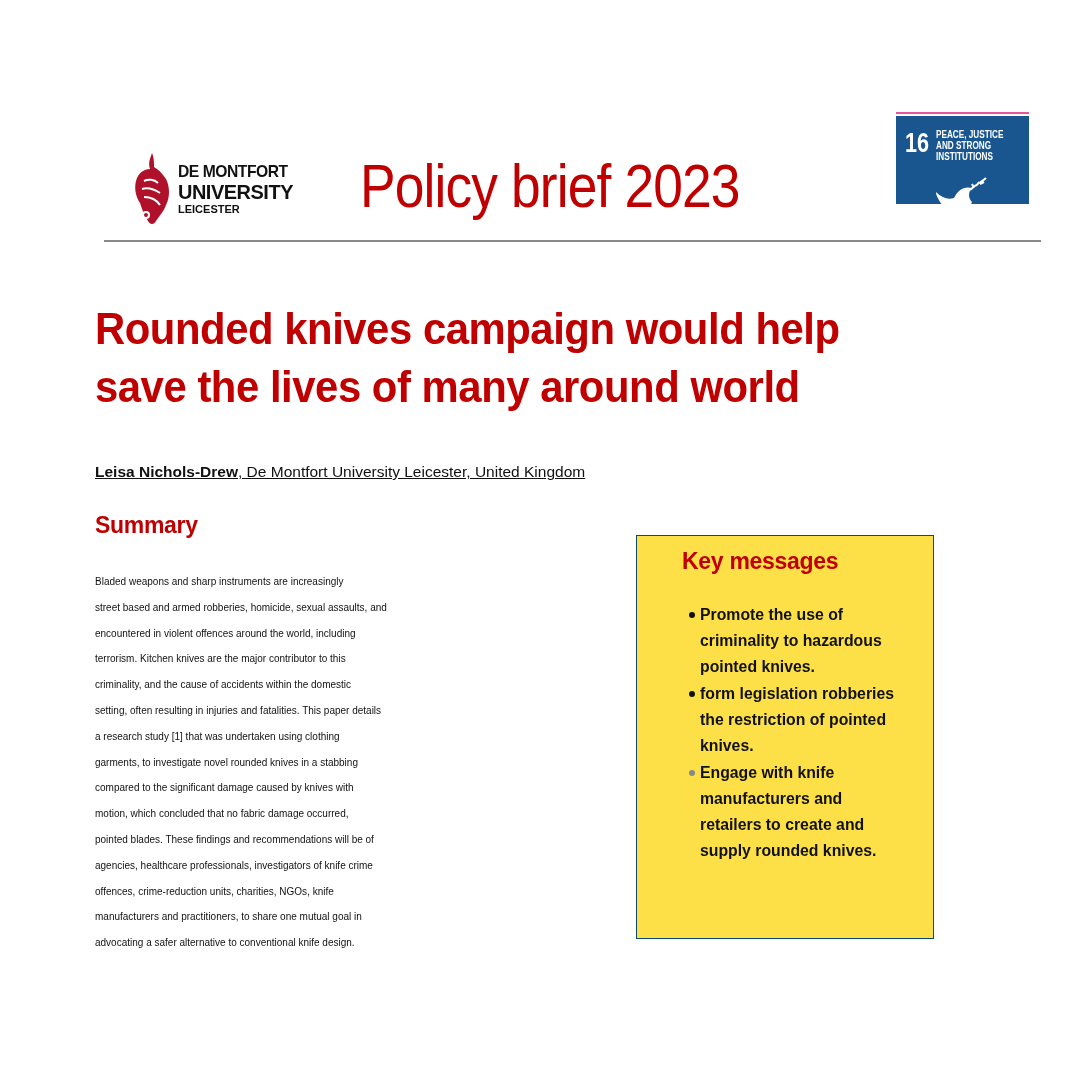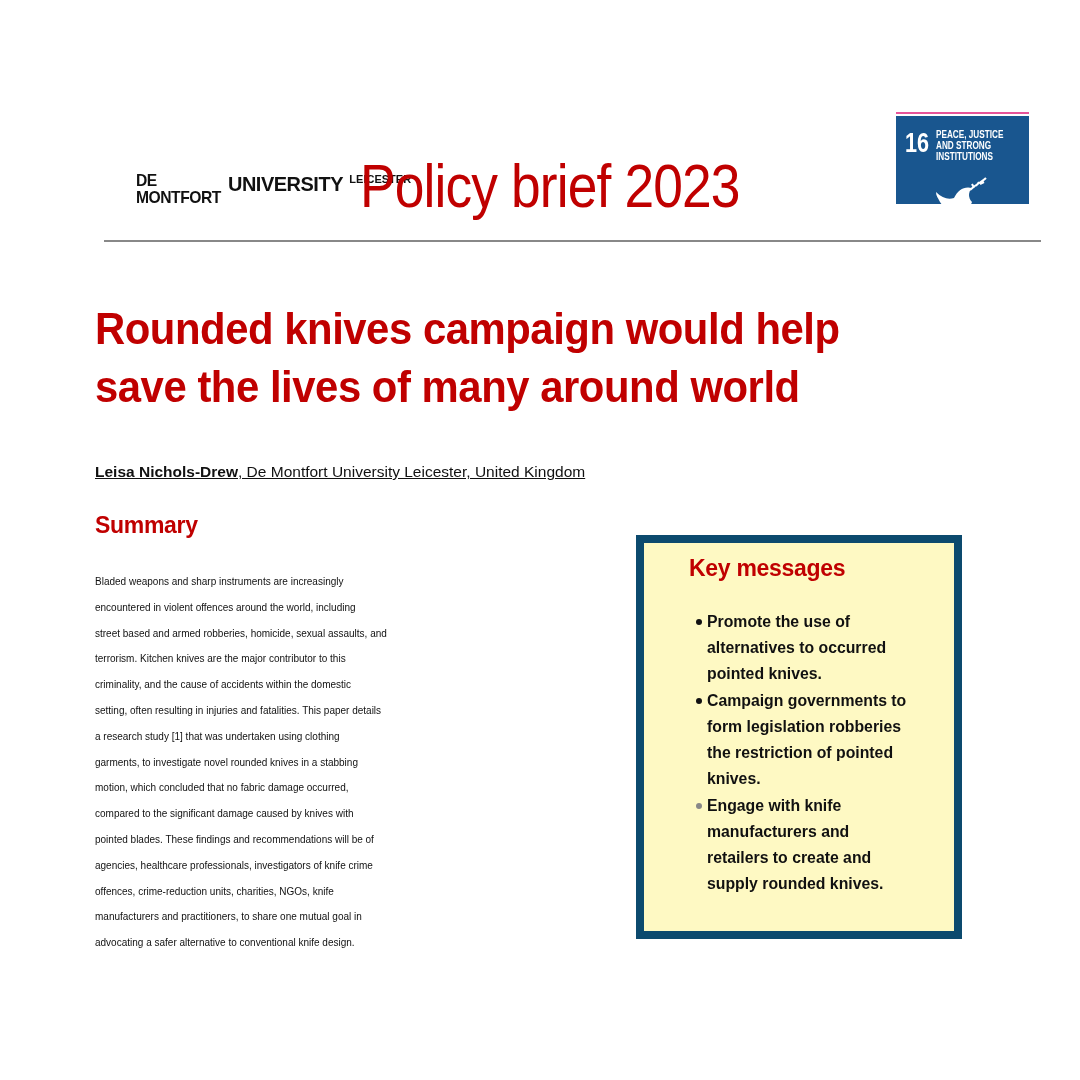--- a/index.html
+++ b/index.html
@@ -1,21 +1,21 @@
 <!DOCTYPE html>
 <html><head>
   <meta charset="utf-8">
   <style>
     * { margin: 0; padding: 0; box-sizing: border-box; }
     html, body { width: 1080px; height: 1080px; background: #ffffff; overflow: hidden; }
     body { position: relative; font-family: "Liberation Sans", sans-serif; color: #111; }
 
     .logo { position: absolute; left: 130px; top: 150px; width: 180px; height: 78px; display: flex; align-items: center; }
     .logo-mark { width: 42px; height: 76px; }
-    .logo-text { margin-left: 6px; display: flex; line-height: 1; }
+    .logo-text { margin-left: 6px; display: flex; flex-direction: column; line-height: 1; }
     .logo-l1, .logo-l2 { font-family: "Liberation Sans", sans-serif; font-weight: 700; color: #111; letter-spacing: -0.5px; }
     .logo-l1 { font-size: 17px; transform: scaleX(0.92); transform-origin: left; }
     .logo-l2 { font-size: 21px; transform: scaleX(0.95); transform-origin: left; margin-top: 1px; }
     .logo-l3 { font-size: 11px; font-weight: 700; margin-top: 2px; color: #111; }
 
     .brief-title { position: absolute; left: 360px; top: 150px; font-family: "Liberation Sans", sans-serif; font-size: 62px; color: #c00000; letter-spacing: -1px; transform: scaleX(0.86); transform-origin: left; white-space: nowrap; }
 
     .sdg { position: absolute; left: 896px; top: 112px; width: 133px; height: 120px; }
     .sdg-pinkline { position: absolute; left: 0; top: 0; width: 133px; height: 2px; background: #e8559a; }
     .sdg-box { position: absolute; left: 0; top: 4px; width: 133px; height: 88px; background: #19568f; }
@@ -28,21 +28,21 @@
     .headline { position: absolute; left: 95px; top: 300px; font-family: "Liberation Sans", sans-serif; font-weight: 700; font-size: 45px; line-height: 58px; color: #c00000; letter-spacing: -0.5px; transform: scaleX(0.93); transform-origin: left; white-space: nowrap; }
 
     .author { position: absolute; left: 95px; top: 463px; font-family: "Liberation Sans", sans-serif; font-size: 15.5px; color: #111; white-space: nowrap; text-decoration: underline; }
     .author b { font-weight: 700; }
 
     .summary-h { position: absolute; left: 95px; top: 512px; font-family: "Liberation Sans", sans-serif; font-weight: 700; font-size: 23px; color: #c00000; letter-spacing: -0.3px; }
 
     .summary-body { position: absolute; left: 95px; top: 569px; width: 540px; font-family: "Liberation Sans", sans-serif; font-size: 10px; line-height: 25.8px; color: #111; }
     .summary-body .ln { display: block; white-space: nowrap; }
 
-    .key-box { position: absolute; left: 636px; top: 535px; width: 326px; height: 404px; border: 8px solid #0c4a6e; background: #fef9c3; }
+    .key-box { position: absolute; left: 636px; top: 535px; width: 298px; height: 404px; border: 1px solid #0c4a6e; background: #fde047; }
     .key-h { position: absolute; left: 45px; top: 12px; font-family: "Liberation Sans", sans-serif; font-weight: 700; font-size: 23px; color: #c00000; letter-spacing: -0.3px; }
     .key-list { position: absolute; left: 0; top: 66px; width: 100%; list-style: none; }
     .key-item { position: relative; padding-left: 63px; font-family: "Liberation Sans", sans-serif; font-weight: 700; font-size: 15.8px; line-height: 26px; color: #111; margin-bottom: 1px; }
     .key-item .bullet { position: absolute; left: 52px; top: 10px; width: 6px; height: 6px; border-radius: 50%; background: #111; }
     .key-item.gray .bullet { background: #888; }
     .key-item .ln { display: block; white-space: nowrap; }
   </style>
 </head>
 <body>
 
@@ -89,48 +89,47 @@
   <span style="display:block">save the lives of many around world</span>
 </h1>
 
 <div class="author">
   <b>Leisa Nichols-Drew</b><span>, De Montfort University Leicester, United Kingdom</span>
 </div>
 
 <h2 class="summary-h">Summary</h2>
 <div class="summary-body">
   <span class="ln">Bladed weapons and sharp instruments are increasingly</span>
+  <span class="ln">street based and armed robberies, homicide, sexual assaults, and</span>
   <span class="ln">encountered in violent offences around the world, including</span>
-  <span class="ln">street based and armed robberies, homicide, sexual assaults, and</span>
   <span class="ln">terrorism. Kitchen knives are the major contributor to this</span>
   <span class="ln">criminality, and the cause of accidents within the domestic</span>
   <span class="ln">setting, often resulting in injuries and fatalities. This paper details</span>
   <span class="ln">a research study [1] that was undertaken using clothing</span>
   <span class="ln">garments, to investigate novel rounded knives in a stabbing</span>
+  <span class="ln">compared to the significant damage caused by knives with</span>
   <span class="ln">motion, which concluded that no fabric damage occurred,</span>
-  <span class="ln">compared to the significant damage caused by knives with</span>
   <span class="ln">pointed blades. These findings and recommendations will be of</span>
   <span class="ln">agencies, healthcare professionals, investigators of knife crime</span>
   <span class="ln">offences, crime-reduction units, charities, NGOs, knife</span>
   <span class="ln">manufacturers and practitioners, to share one mutual goal in</span>
   <span class="ln">advocating a safer alternative to conventional knife design.</span>
 </div>
 
 <div class="key-box">
   <h2 class="key-h">Key messages</h2>
   <ul class="key-list">
     <li class="key-item">
       <span class="bullet"></span>
       <span class="ln">Promote the use of</span>
-      <span class="ln">alternatives to occurred</span>
+      <span class="ln">criminality to hazardous</span>
       <span class="ln">pointed knives.</span>
     </li>
     <li class="key-item">
       <span class="bullet"></span>
-      <span class="ln">Campaign governments to</span>
       <span class="ln">form legislation robberies</span>
       <span class="ln">the restriction of pointed</span>
       <span class="ln">knives.</span>
     </li>
     <li class="key-item gray">
       <span class="bullet"></span>
       <span class="ln">Engage with knife</span>
       <span class="ln">manufacturers and</span>
       <span class="ln">retailers to create and</span>
       <span class="ln">supply rounded knives.</span>

